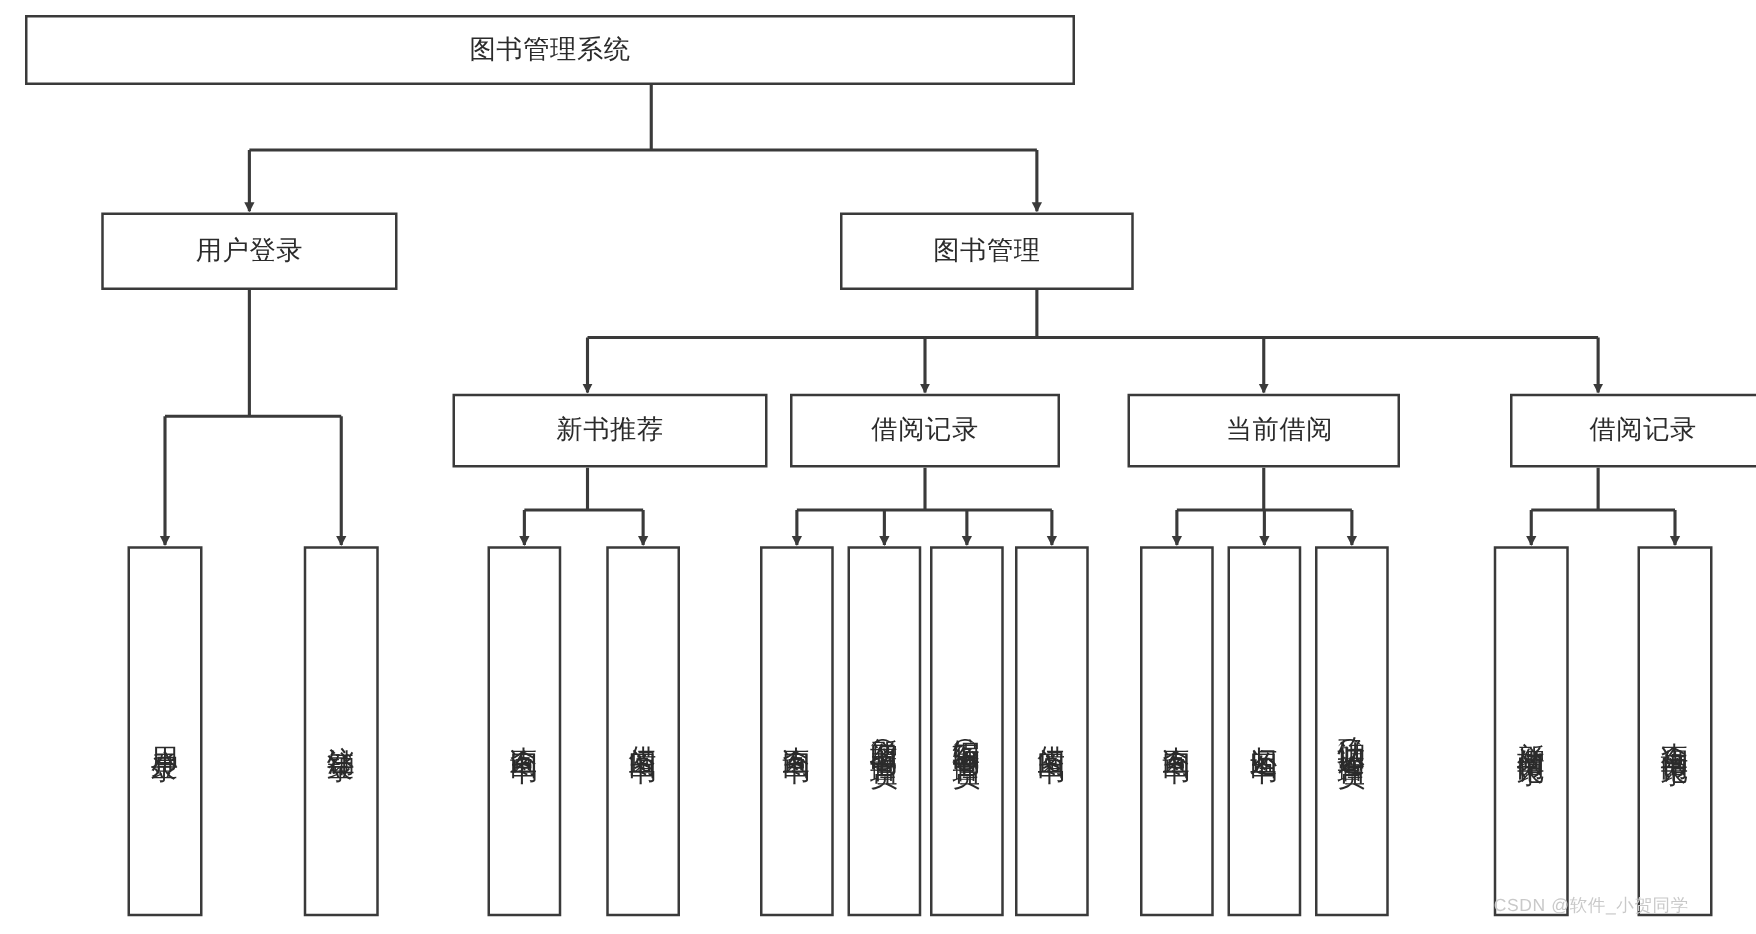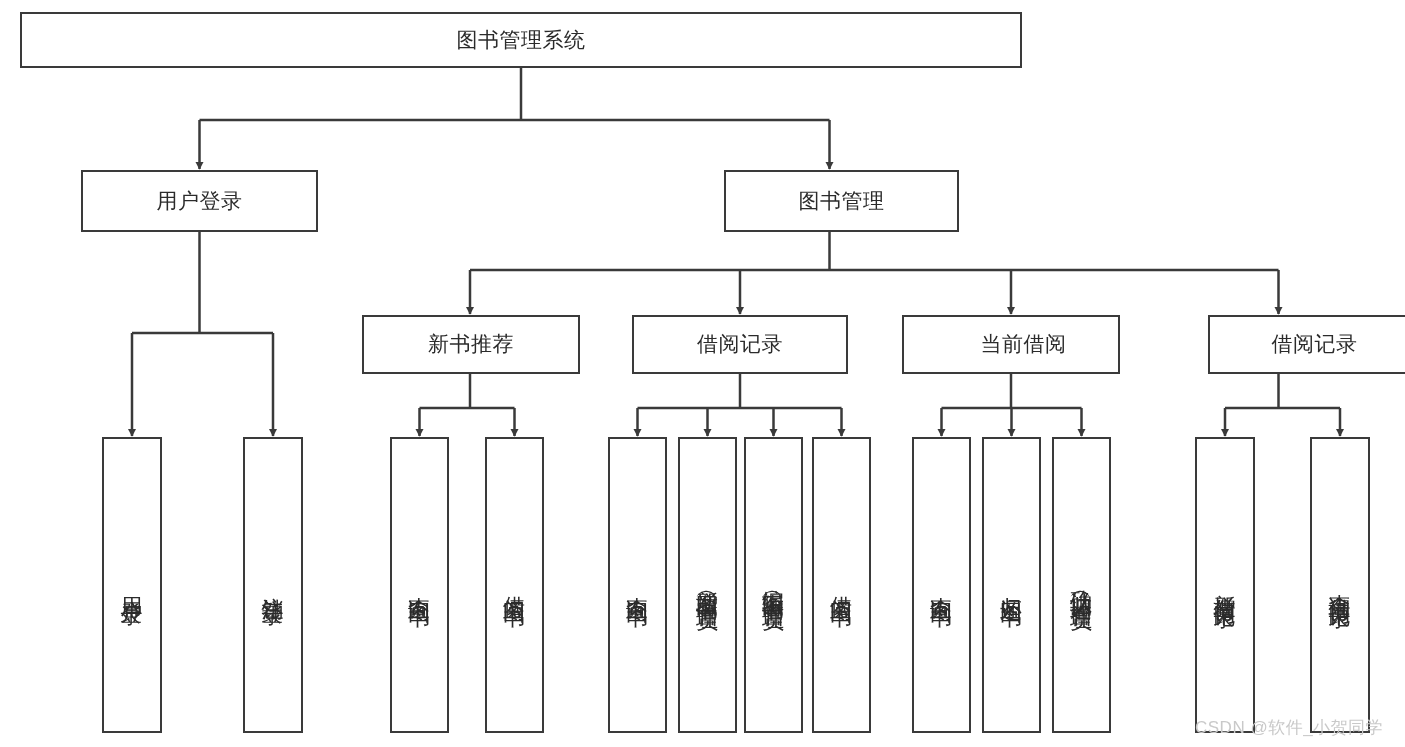--- a/index.html
+++ b/index.html
@@ -51,21 +51,21 @@
     writing-mode: vertical-rl;
     text-orientation: upright;
     font-size: 22px;
     line-height: 1.05;
     letter-spacing: 3px;
     max-height: 100%;
   }
   #watermark {
     position: absolute;
     color: #c9c9c9;
-    font-size: 17px;
+    font-size: 14px;
     white-space: nowrap;
     letter-spacing: 0.5px;
   }
 </style>
 </head>
 <body>
 
 <div id="canvas">
   <svg id="edges" viewBox="0 0 1405 747" xmlns="http://www.w3.org/2000/svg">
     <defs>
@@ -104,36 +104,36 @@
         <line x1="1011.5" y1="408" x2="1011.5" y2="436" marker-end="url(#arrow)"></line>
         <line x1="1081.5" y1="408" x2="1081.5" y2="436" marker-end="url(#arrow)"></line>
         <line x1="1278.5" y1="374" x2="1278.5" y2="408"></line>
         <line x1="1225" y1="408" x2="1340" y2="408"></line>
         <line x1="1225" y1="408" x2="1225" y2="436" marker-end="url(#arrow)"></line>
         <line x1="1340" y1="408" x2="1340" y2="436" marker-end="url(#arrow)"></line>
       </g>
   </svg>
 
   <div id="nodes">
-      <div class="node horizontal" style="left: 20px; top: 12px; width: 1002px; height: 56px;">
+      <div class="node horizontal" style="left: 20px; top: 12px; width: 840px; height: 56px;">
         <span class="node-label">图书管理系统</span>
       </div>
       <div class="node horizontal" style="left: 81px; top: 170px; width: 237px; height: 62px;">
         <span class="node-label">用户登录</span>
       </div>
       <div class="node vertical" style="left: 102px; top: 437px; width: 60px; height: 296px;">
         <span class="node-label">用户登录</span>
       </div>
       <div class="node vertical" style="left: 243px; top: 437px; width: 60px; height: 296px;">
         <span class="node-label">注销登录</span>
       </div>
-      <div class="node horizontal" style="left: 724px; top: 170px; width: 235px; height: 62px;">
+      <div class="node horizontal" style="left: 672px; top: 170px; width: 235px; height: 62px;">
         <span class="node-label">图书管理</span>
       </div>
-      <div class="node horizontal" style="left: 362px; top: 315px; width: 218px; height: 59px;">
+      <div class="node horizontal" style="left: 362px; top: 315px; width: 252px; height: 59px;">
         <span class="node-label">新书推荐</span>
       </div>
       <div class="node vertical" style="left: 390px; top: 437px; width: 59px; height: 296px;">
         <span class="node-label">查询图书</span>
       </div>
       <div class="node vertical" style="left: 485px; top: 437px; width: 59px; height: 296px;">
         <span class="node-label">借阅图书</span>
       </div>
       <div class="node horizontal" style="left: 632px; top: 315px; width: 216px; height: 59px;">
         <span class="node-label">借阅记录</span>

